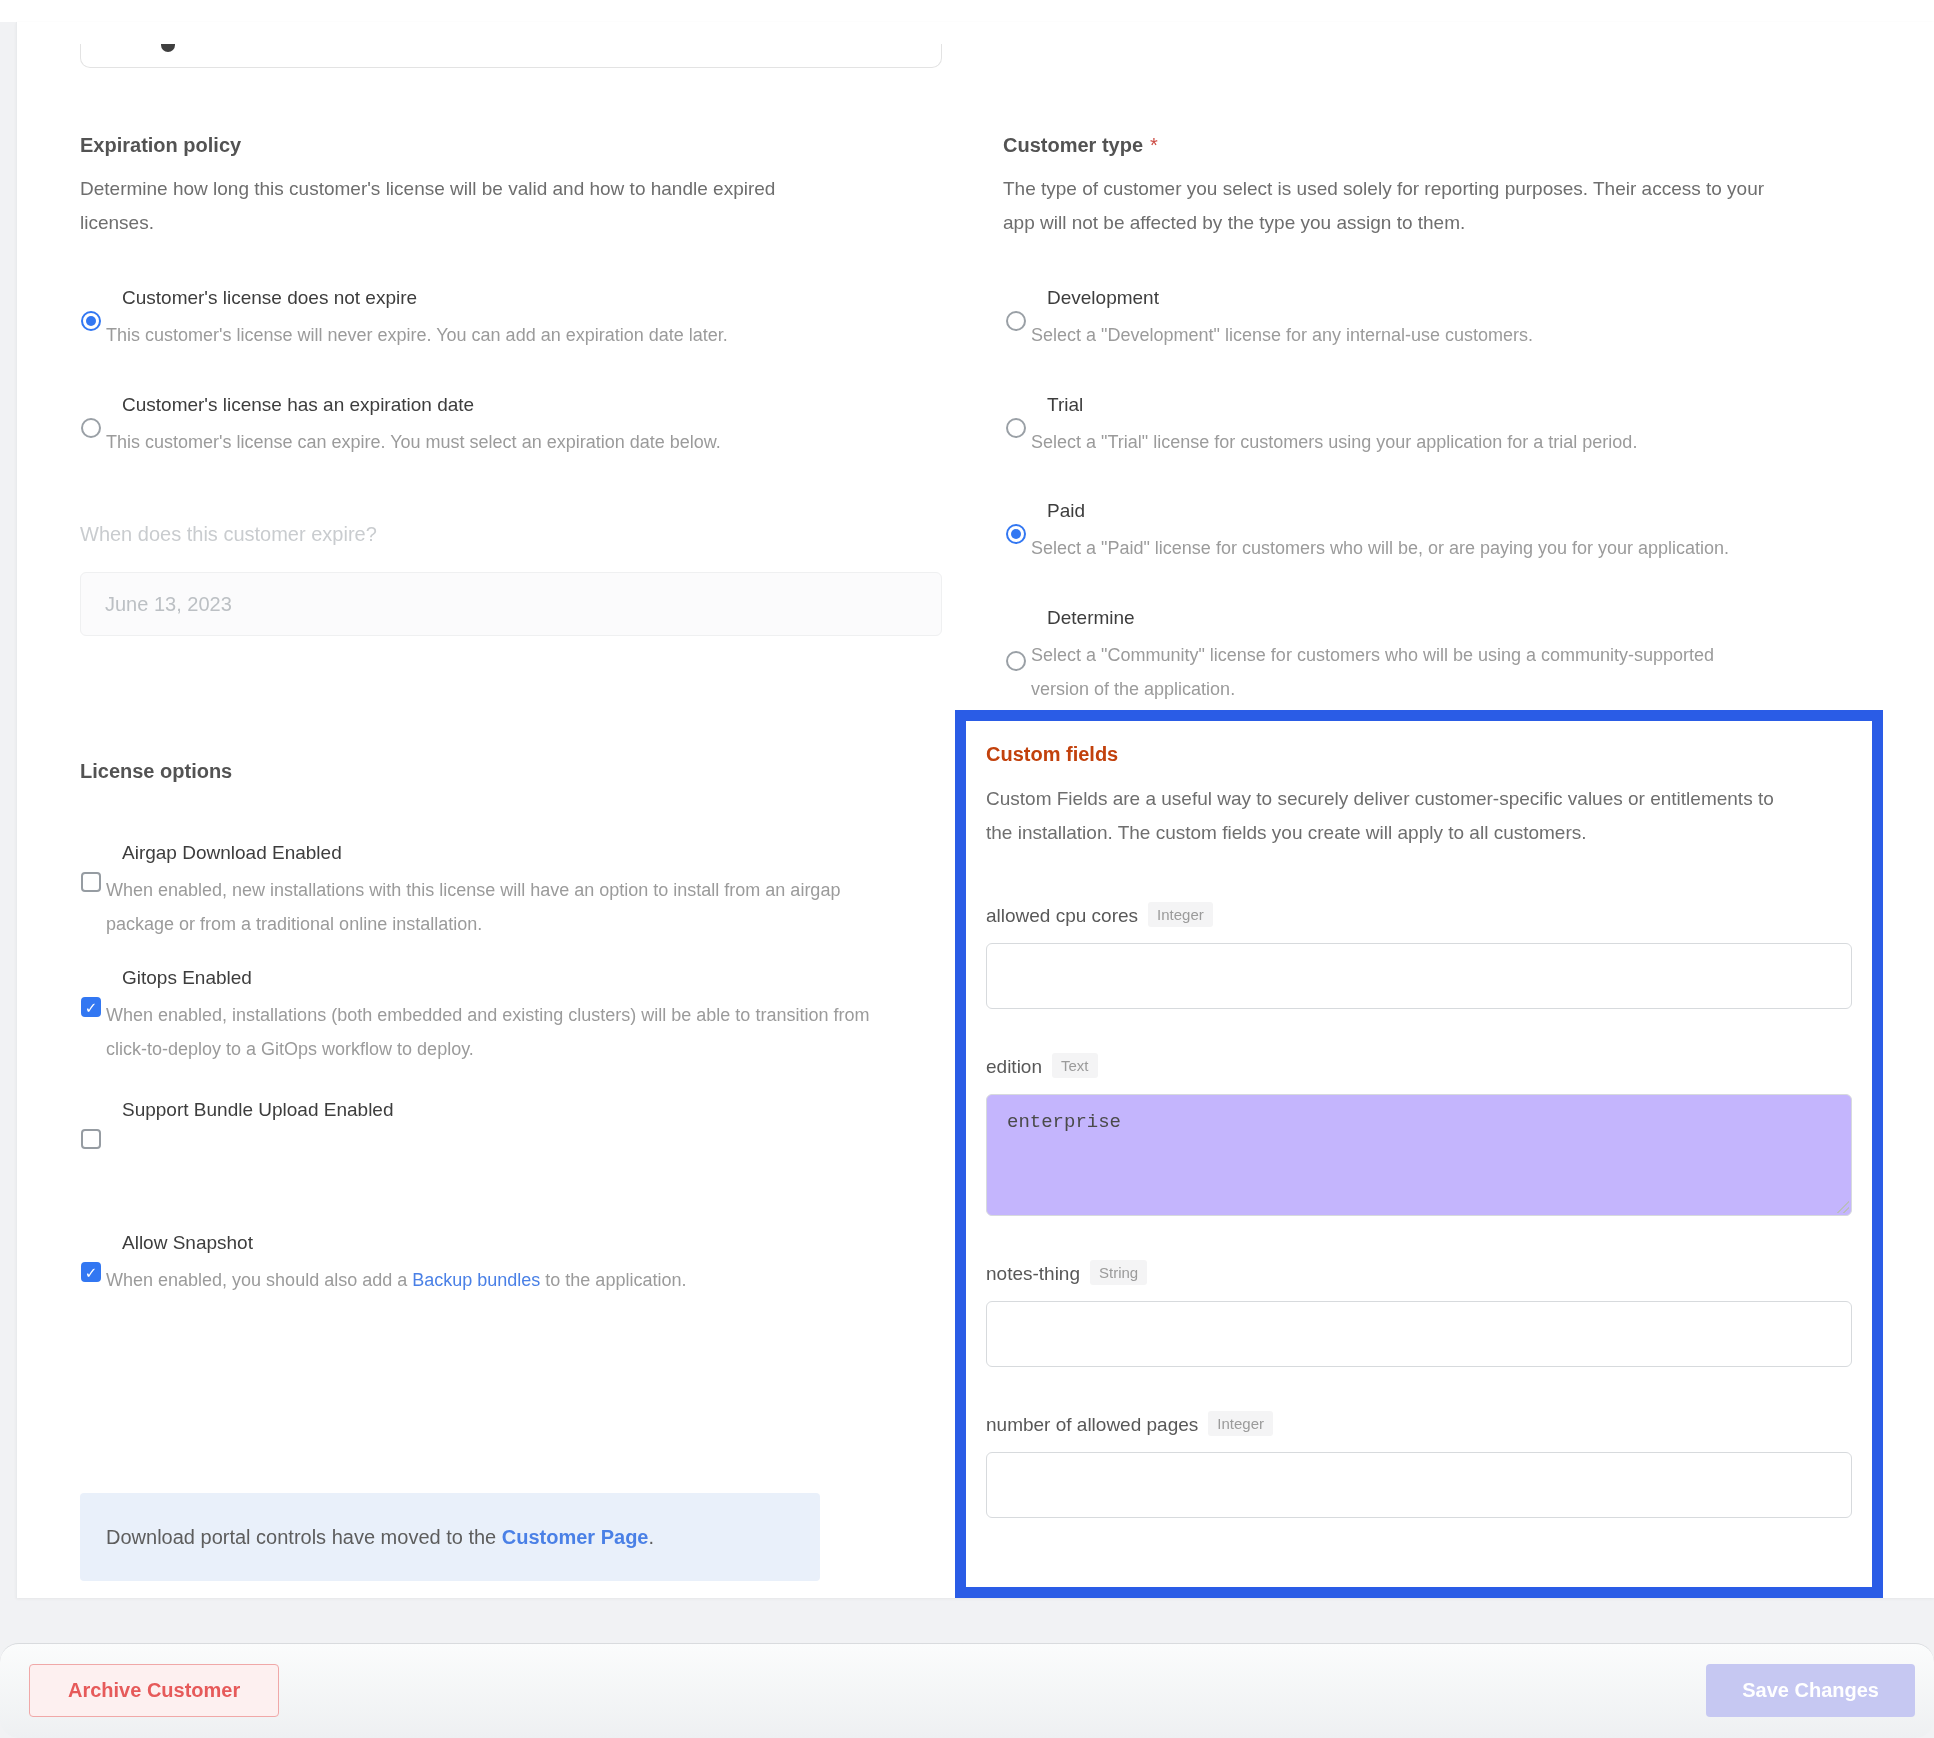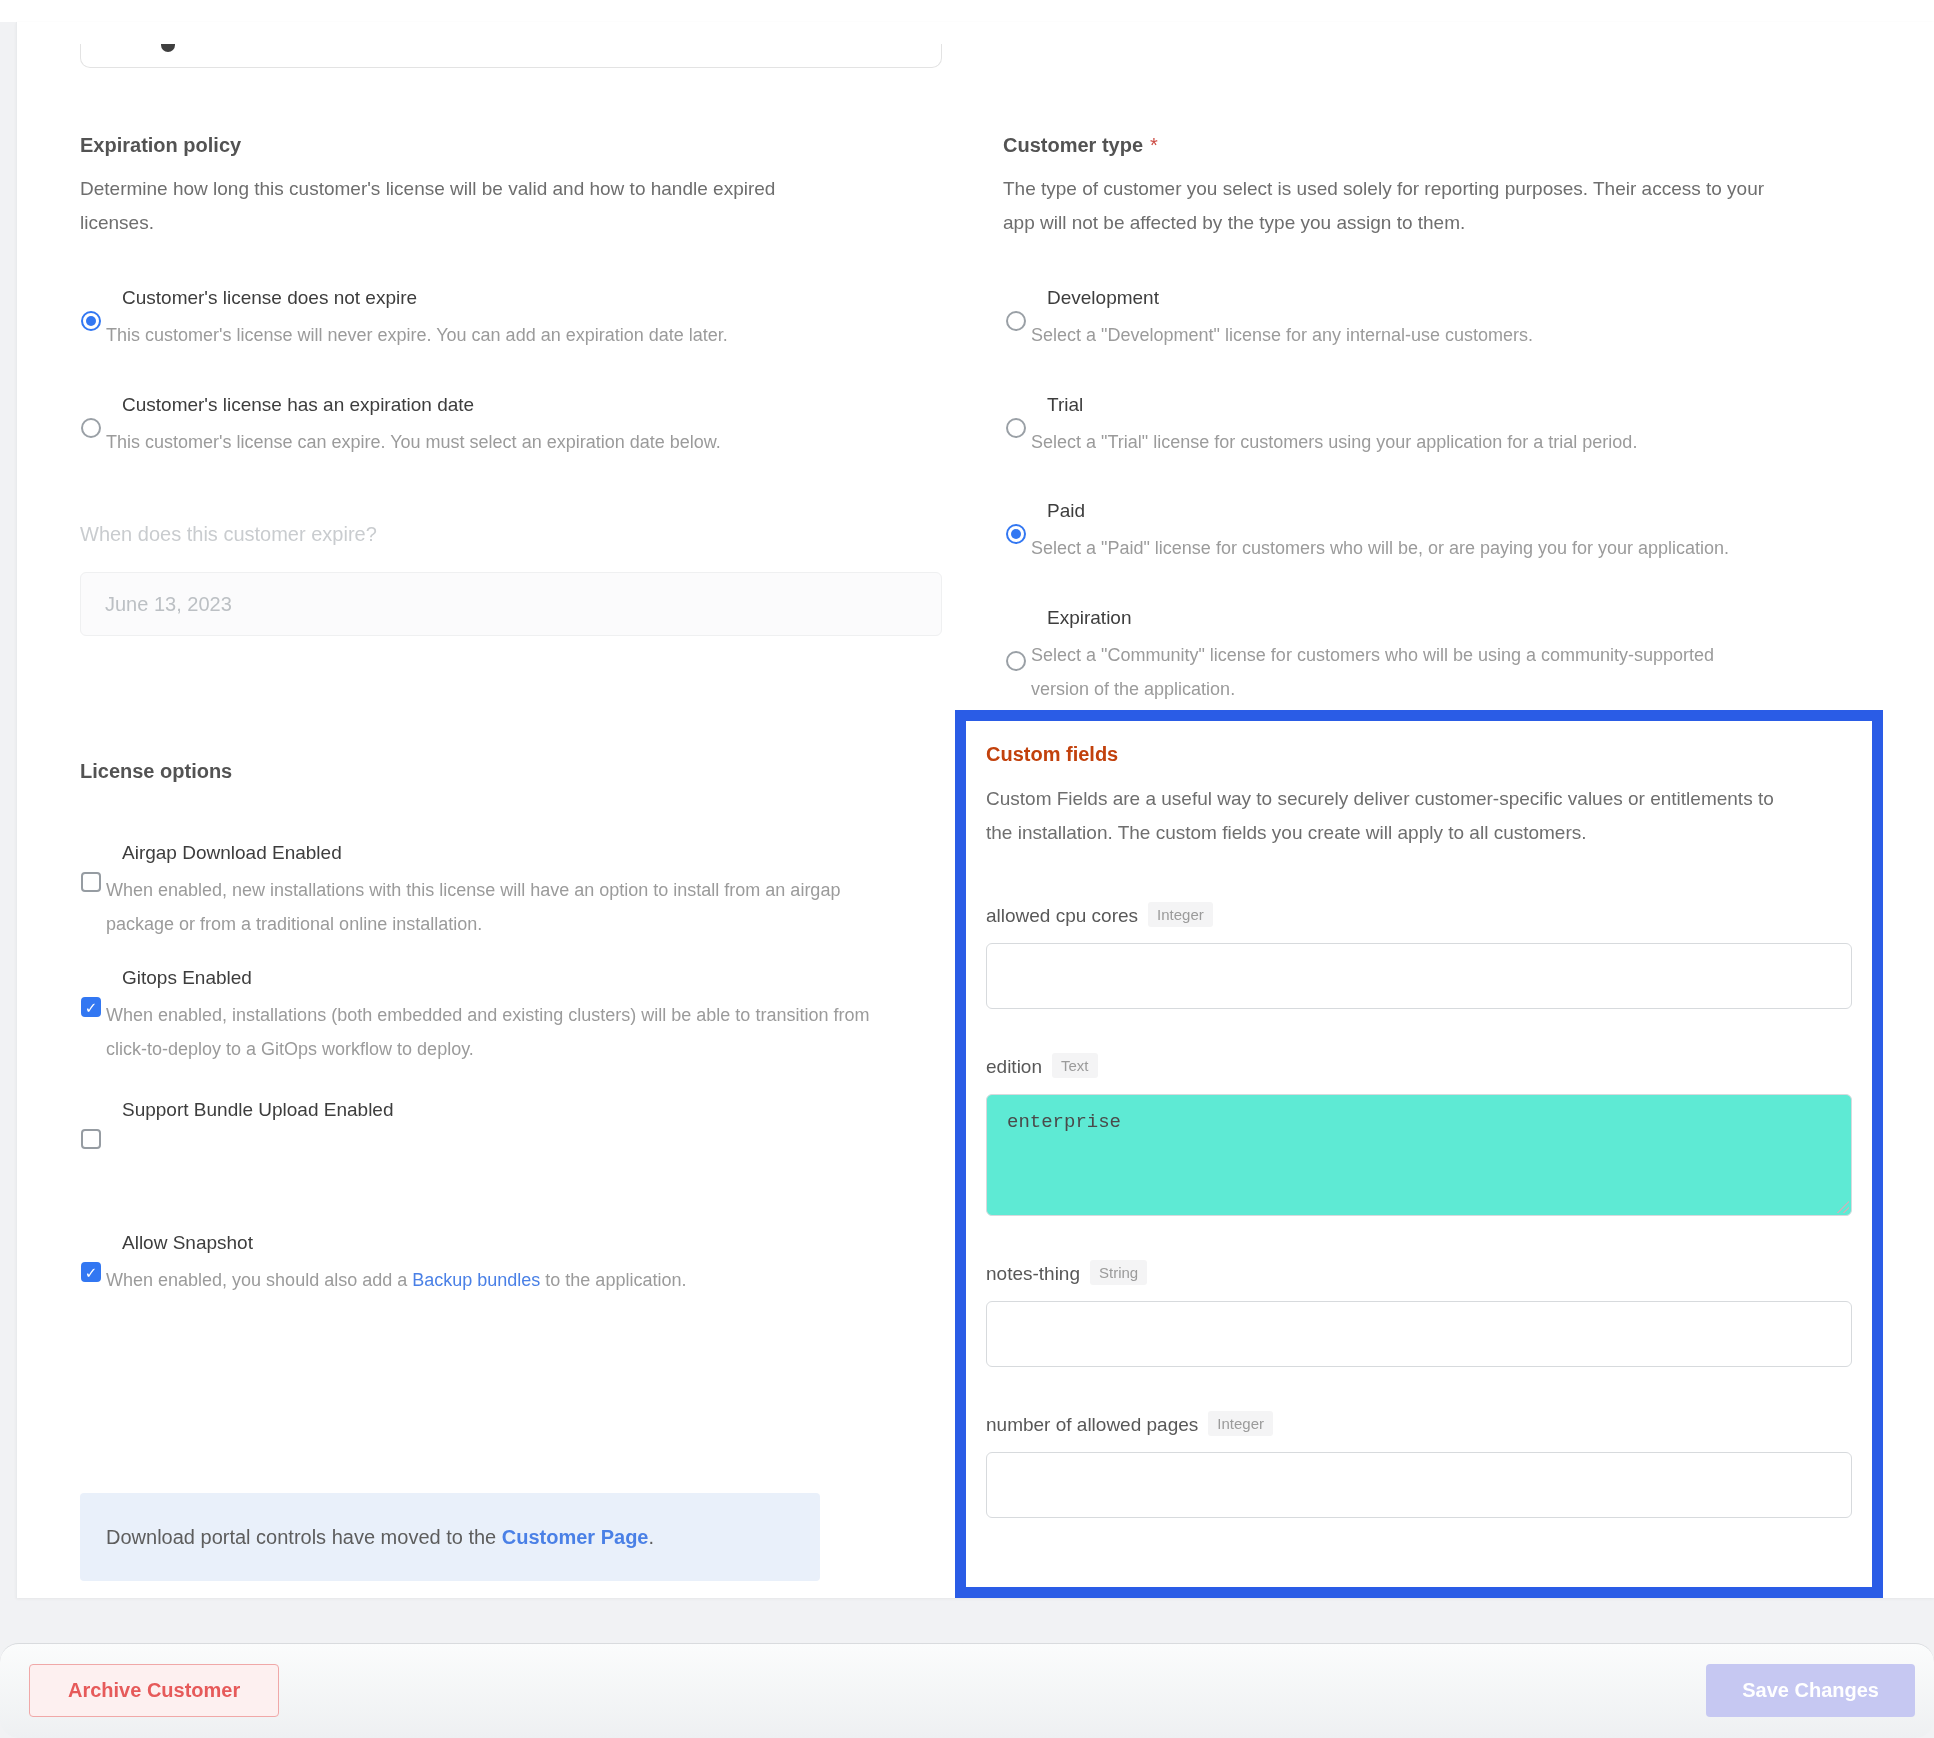--- a/index.html
+++ b/index.html
@@ -68,21 +68,21 @@
   .cf-label { font-size:19px; color:#585858; }
   .badge { display:inline-block; background:#f4f4f5; color:#9b9b9b; font-size:15px; padding:4px 9px; border-radius:3px; margin-left:10px; vertical-align:2px; }
   .cf-input {
     display:block; margin-top:16px; width:866px; height:66px;
     border:1px solid #d7dadd; border-radius:6px; background:#fff;
     font-size:19px; padding:0 18px; color:#4a4a4a; outline:none;
   }
   .cf-textarea-wrap { position:relative; margin-top:16px; width:866px; }
   .cf-textarea {
     display:block; width:866px; height:122px; resize:none;
-    border:1px solid #d7dadd; border-radius:6px; background:#5eead4; outline:none;
+    border:1px solid #d7dadd; border-radius:6px; background:#c4b5fd; outline:none;
     font-family:"Liberation Mono", "DejaVu Sans Mono", monospace;
     font-size:19px; color:#4a4a4a; padding:16px 20px;
   }
   .resize-handle {
     position:absolute; right:3px; bottom:3px; width:13px; height:13px;
     background:repeating-linear-gradient(-45deg, transparent 0 3px, #b9bcbf 3px 4.5px);
     clip-path:polygon(100% 0, 100% 100%, 0 100%);
   }
 
   .footer {
@@ -174,21 +174,21 @@
   </div>
 
   <div class="opt" style="left:988px; top:476px; width:810px;">
     <span class="radio checked"></span>
     <div class="opt-label">Paid</div>
     <div class="opt-desc">Select a "Paid" license for customers who will be, or are paying you for your application.</div>
   </div>
 
   <div class="opt" style="left:988px; top:583px; width:790px;">
     <span class="radio low"></span>
-    <div class="opt-label">Expiration</div>
+    <div class="opt-label">Determine</div>
     <div class="opt-desc" style="width:700px;">Select a "Community" license for customers who will be using a community-supported version of the application.</div>
   </div>
 
 </div>
 
 <div class="blue-box">
   <div class="cf-title">Custom fields</div>
   <div class="cf-desc">Custom Fields are a useful way to securely deliver customer-specific values or entitlements to the installation. The custom fields you create will apply to all customers.</div>
 
   <div class="cf-group first">

